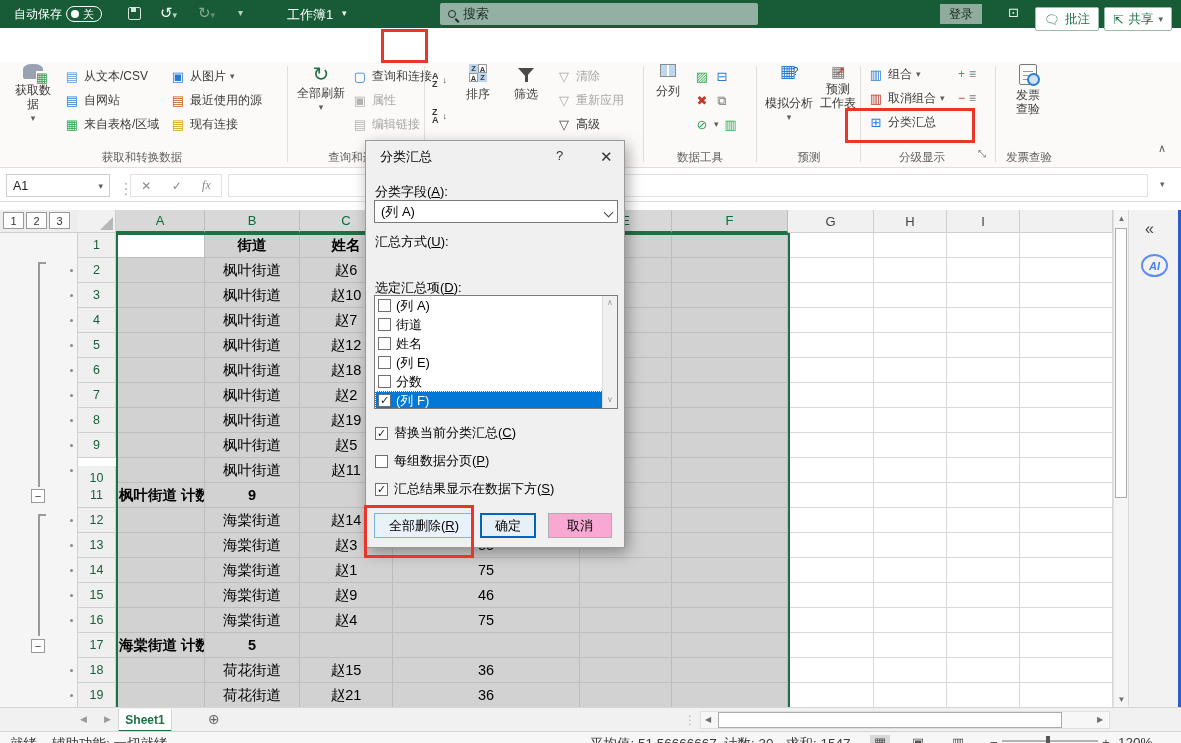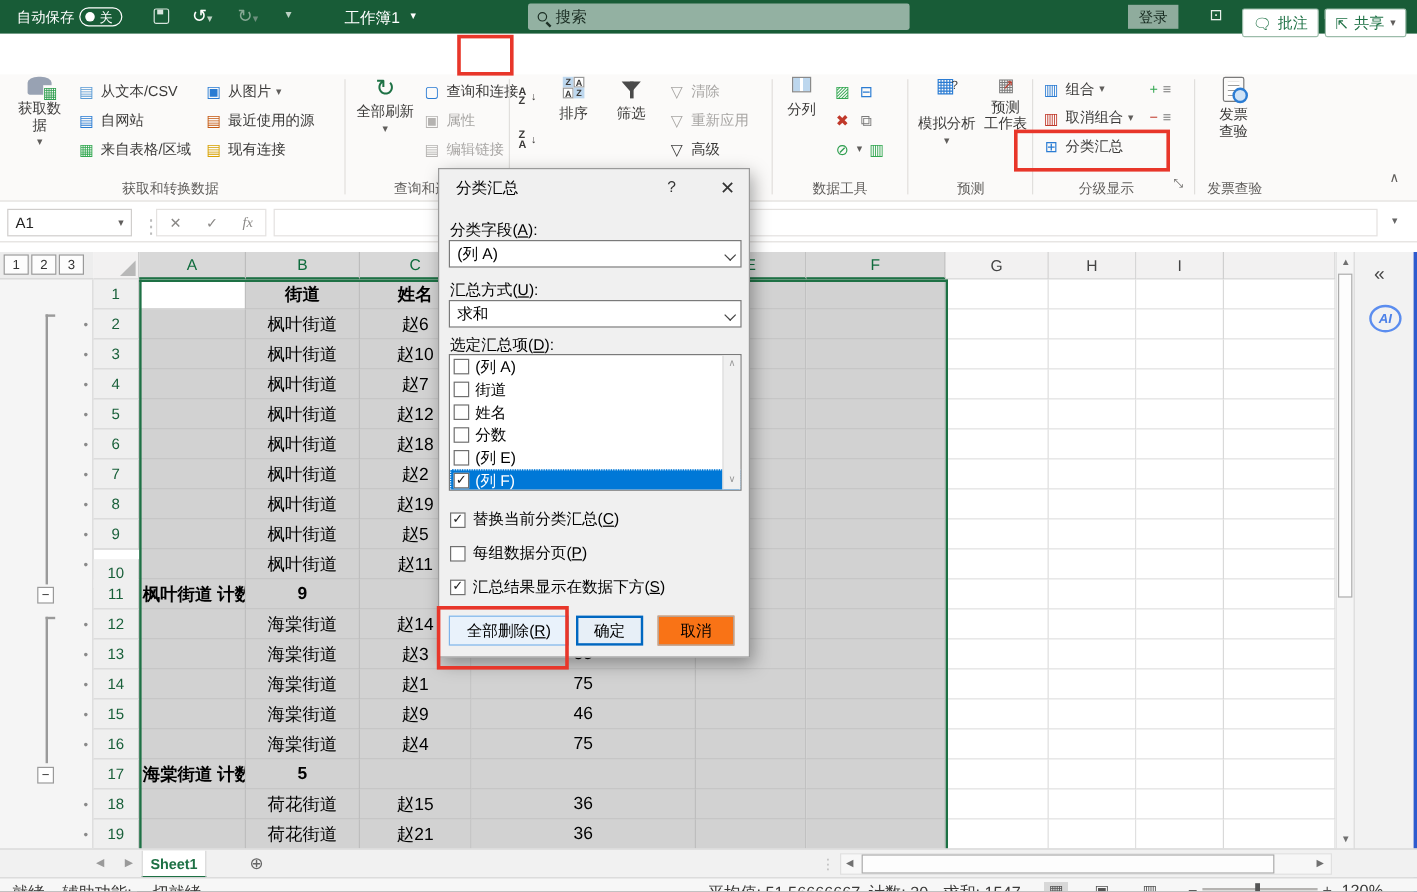--- a/index.html
+++ b/index.html
@@ -79,21 +79,21 @@
   .dlgico{position:absolute;top:7px;color:#333;font-size:13px}
   .dlglabel{position:absolute;left:9px}
   .combo{position:absolute;left:8px;width:244px;height:23px;background:#fff;border:1px solid #7a7a7a;display:flex;align-items:center;padding:0 6px}
   .combo .arr{position:absolute;right:5px;top:8px;width:7px;height:7px;border-right:1.5px solid #444;border-bottom:1.5px solid #444;transform:rotate(45deg)}
   #dlglist{position:absolute;left:8px;top:154px;width:244px;height:114px;background:#fff;border:1px solid #7a7a7a;overflow:hidden}
   .litem{height:19px;display:flex;align-items:center;gap:5px;padding-left:3px}
   .litem.on{background:#0078D7;color:#fff;outline:1px dotted #fff;outline-offset:-1px}
   .cb{width:13px;height:13px;border:1px solid #707070;background:#fff;flex:none;font-size:11px;line-height:11px;text-align:center;color:#222;font-weight:bold}
   #lscroll{position:absolute;right:0;top:0;width:15px;height:112px;background:#F0F0F0;border-left:1px solid #DCDCDC;color:#999;font-size:8px}
   .optrow{position:absolute;left:9px;display:flex;align-items:center;gap:6px}
-  .dbtn{position:absolute;height:25px;background:#f97316;border:1px solid #ADADAD;display:flex;align-items:center;justify-content:center;font-size:13px}
+  .dbtn{position:absolute;height:25px;background:#f9a8d4;border:1px solid #ADADAD;display:flex;align-items:center;justify-content:center;font-size:13px}
   .dbtn.focus{border:1px solid #7EB4EA;background:#E9F2FB}
   .dbtn.default{border:2px solid #0067C0;background:#E7EFF7}
   
   .redbox{position:absolute;border:3px solid #E8362A;z-index:30}
   
   #tabbar{position:absolute;left:0;top:707px;width:1181px;height:24px;background:#F1F1F1;border-top:1px solid #D5D5D5;font-size:12px}
   #sheettab{position:absolute;left:118px;top:1px;width:54px;height:23px;background:#fff;border-right:1px solid #D5D5D5;border-left:1px solid #D5D5D5;border-bottom:2px solid #1E7145;display:flex;align-items:center;justify-content:center;color:#1E7145;font-weight:bold}
   #hscroll{position:absolute;left:700px;top:3px;width:410px;height:18px;background:#F7F7F7;border:1px solid #E0E0E0}
   #hthumb{position:absolute;left:17px;top:0;width:344px;height:16px;background:#FDFDFD;border:1px solid #ABABAB}
   #statusbar{position:absolute;left:0;top:731px;width:1181px;height:12px;background:#F7F7F7;border-top:1px solid #D5D5D5;overflow:hidden;font-size:13.5px;color:#3b3a39}
@@ -576,46 +576,42 @@
     <div id="dlgtitle">分类汇总</div>
     <span class="dlgico" style="left:190px">?</span>
     <span class="dlgico" style="left:234px;font-size:15px">✕</span>
 
     <div class="dlglabel" style="top:42px" id="fieldLabel">分类字段(<u>A</u>):</div>
     <div class="combo" style="top:59px">
       <span>(列 A)</span>
         <span class="arr"></span>
     </div>
     <div class="dlglabel" style="top:92px" id="methodLabel">汇总方式(<u>U</u>):</div>
-    <div class="combo" style="top:109px">
-      <span>求和</span>
-        <span class="arr"></span>
-    </div>
     <div class="dlglabel" style="top:138px" id="listLabel">选定汇总项(<u>D</u>):</div>
     <div id="dlglist">
       <div id="litems">
           <div class="litem">
             <span class="cb"></span>
             <span>(列 A)</span>
           </div>
           <div class="litem">
             <span class="cb"></span>
             <span>街道</span>
           </div>
           <div class="litem">
             <span class="cb"></span>
             <span>姓名</span>
           </div>
           <div class="litem">
             <span class="cb"></span>
-            <span>分数</span>
+            <span>(列 E)</span>
           </div>
           <div class="litem">
             <span class="cb"></span>
-            <span>(列 E)</span>
+            <span>分数</span>
           </div>
           <div class="litem on">
             <span class="cb">✓</span>
             <span>(列 F)</span>
           </div>
         </div>
       <div id="lscroll">
         <span class="abs" style="left:4px;top:2px">∧</span>
         <span class="abs" style="left:4px;top:99px">∨</span>
       </div>

